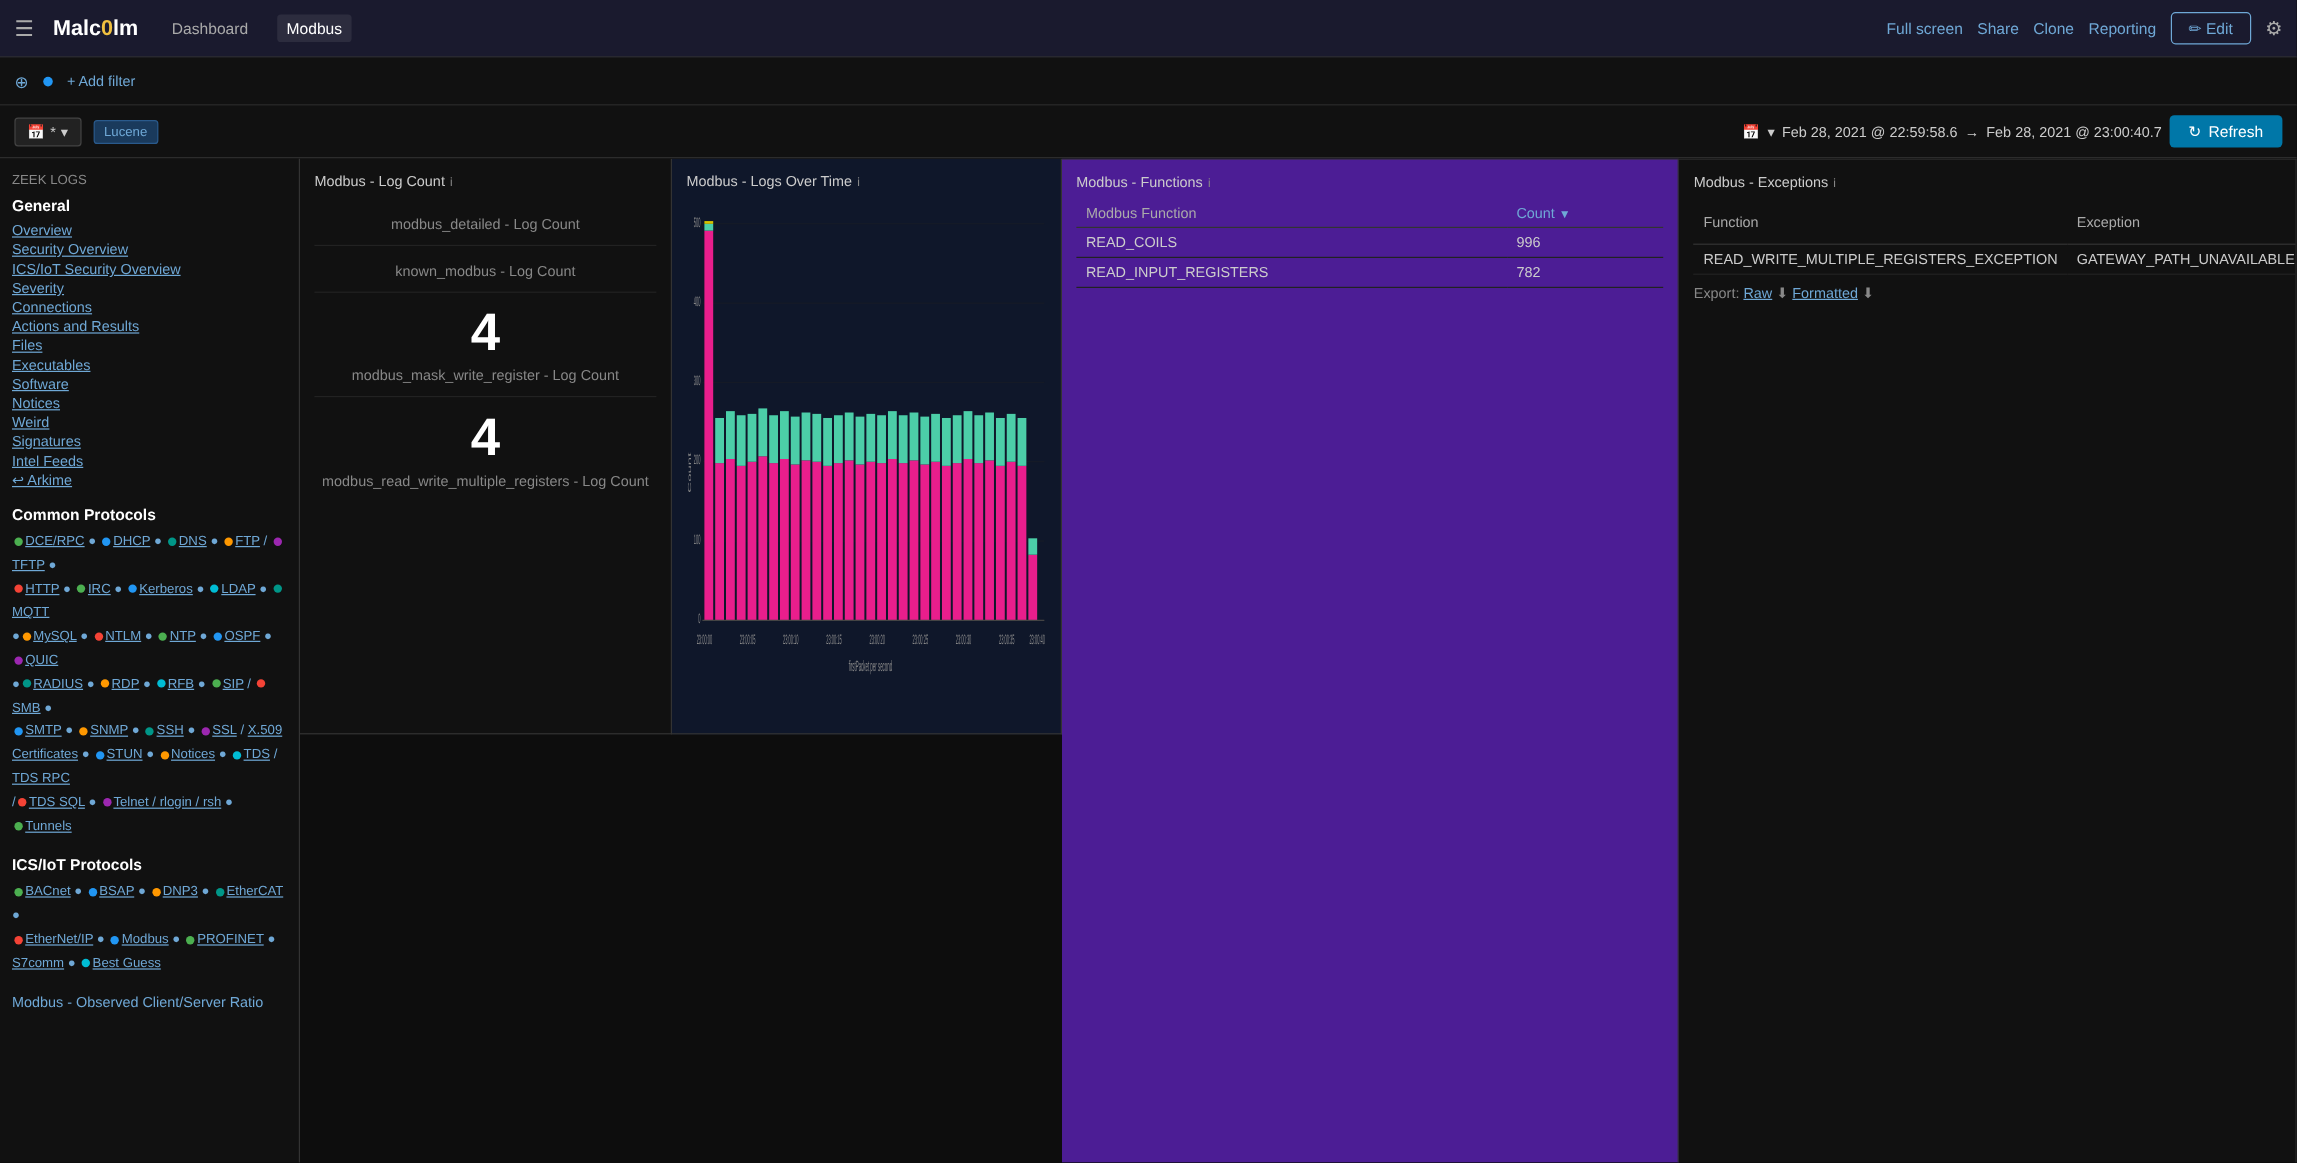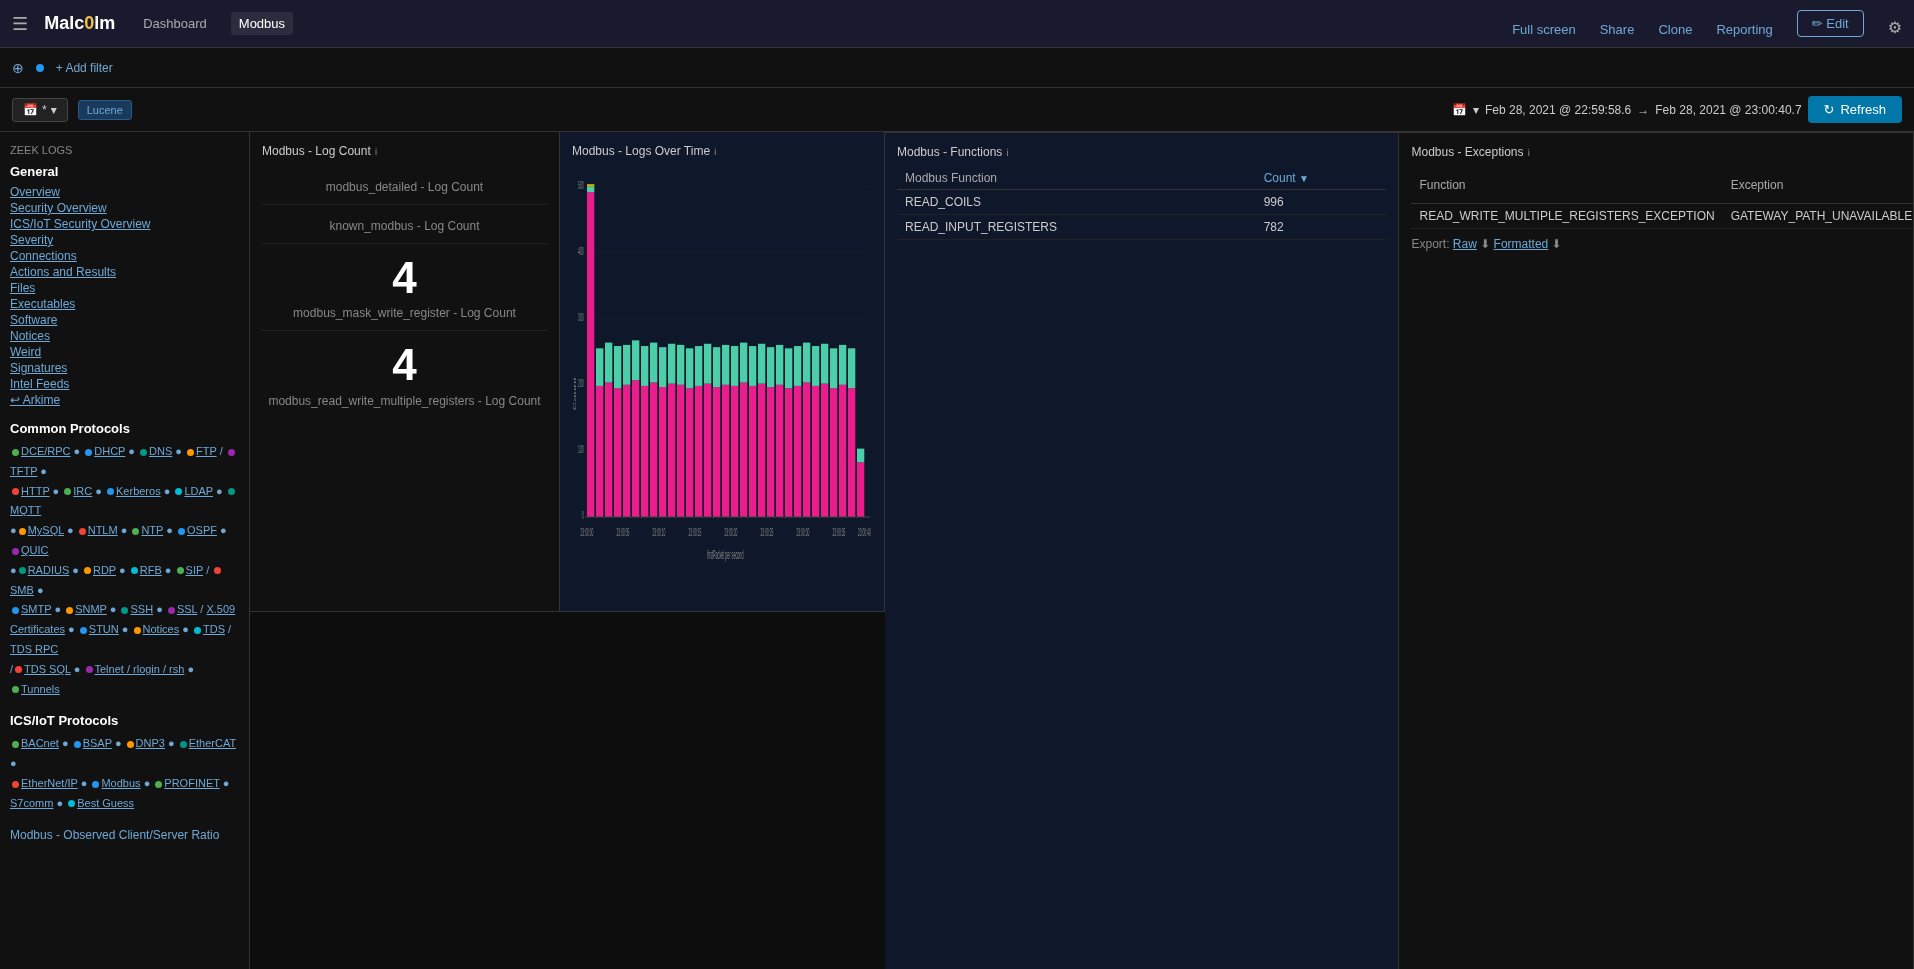--- a/index.html
+++ b/index.html
@@ -6,21 +6,21 @@
     body { background: #0d0d0d; color: #ccc; font-family: 'Helvetica Neue', Arial, sans-serif; font-size: 12px; overflow: hidden; }
 
     
     .top-nav { display: flex; align-items: center; background: #1a1a2e; height: 48px; padding: 0 12px; border-bottom: 1px solid #333; }
     .logo { color: #fff; font-size: 18px; font-weight: bold; margin-right: 20px; }
     .logo span { color: #f0c040; }
     .hamburger { color: #aaa; font-size: 18px; cursor: pointer; margin-right: 16px; }
     .nav-tabs { display: flex; gap: 16px; flex: 1; }
     .nav-tab { color: #aaa; cursor: pointer; font-size: 13px; padding: 4px 8px; border-radius: 3px; }
     .nav-tab.active { color: #fff; background: #2c2c3e; }
-    .top-right { display: flex; align-items: flex-end; gap: 24px; margin-left: auto; }
+    .top-right { display: flex; align-items: center; gap: 12px; margin-left: auto; }
     .top-right-link { color: #6fa8d6; font-size: 13px; cursor: pointer; }
     .edit-btn { background: #1a1a2e; border: 1px solid #6fa8d6; color: #6fa8d6; padding: 5px 14px; border-radius: 4px; cursor: pointer; font-size: 13px; display: flex; align-items: center; gap: 6px; }
     .settings-icon { color: #aaa; font-size: 16px; }
 
     
     .filter-bar { display: flex; align-items: center; background: #111; height: 40px; padding: 0 12px; border-bottom: 1px solid #333; gap: 12px; }
     .filter-icon { color: #6fa8d6; font-size: 14px; }
     .filter-dot { background: #555; border-radius: 50%; width: 8px; height: 8px; display: inline-block; }
     .add-filter { color: #6fa8d6; font-size: 12px; cursor: pointer; }
 
@@ -69,21 +69,21 @@
     .metric-label { color: #888; font-size: 12px; margin-top: 4px; }
 
     
     .logs-time-panel { flex: 1; background: #0f172a; border: 1px solid #333; border-left: none; border-top: none; display: flex; flex-direction: column; padding: 12px; overflow: hidden; }
 
     
     .chart-container { flex: 1; position: relative; }
     .chart-svg { width: 100%; height: 100%; }
 
     
-    .functions-panel { flex: 1; background: #0f172a; border: 1px solid #333; border-left: none; border-bottom: none; padding: 12px; overflow: hidden; }
+    .functions-panel { flex: 1; background: #4c1d95; border: 1px solid #333; border-left: none; border-bottom: none; padding: 12px; overflow: hidden; }
     .exceptions-panel { flex: 1; background: #111; border: 1px solid #333; border-left: none; border-bottom: none; padding: 12px; overflow: hidden; }
 
     .data-table { width: 100%; border-collapse: collapse; font-size: 12px; margin-top: 8px; }
     .data-table th { color: #aaa; text-align: left; padding: 4px 8px; border-bottom: 1px solid #333; font-weight: normal; }
     .data-table td { color: #ccc; padding: 5px 8px; border-bottom: 1px solid #222; }
     .data-table th.sort { color: #6fa8d6; }
     .sort-arrow { color: #6fa8d6; font-size: 10px; }
 
     .export-row { margin-top: 8px; font-size: 12px; color: #888; }
     .export-link { color: #6fa8d6; cursor: pointer; text-decoration: underline; }

